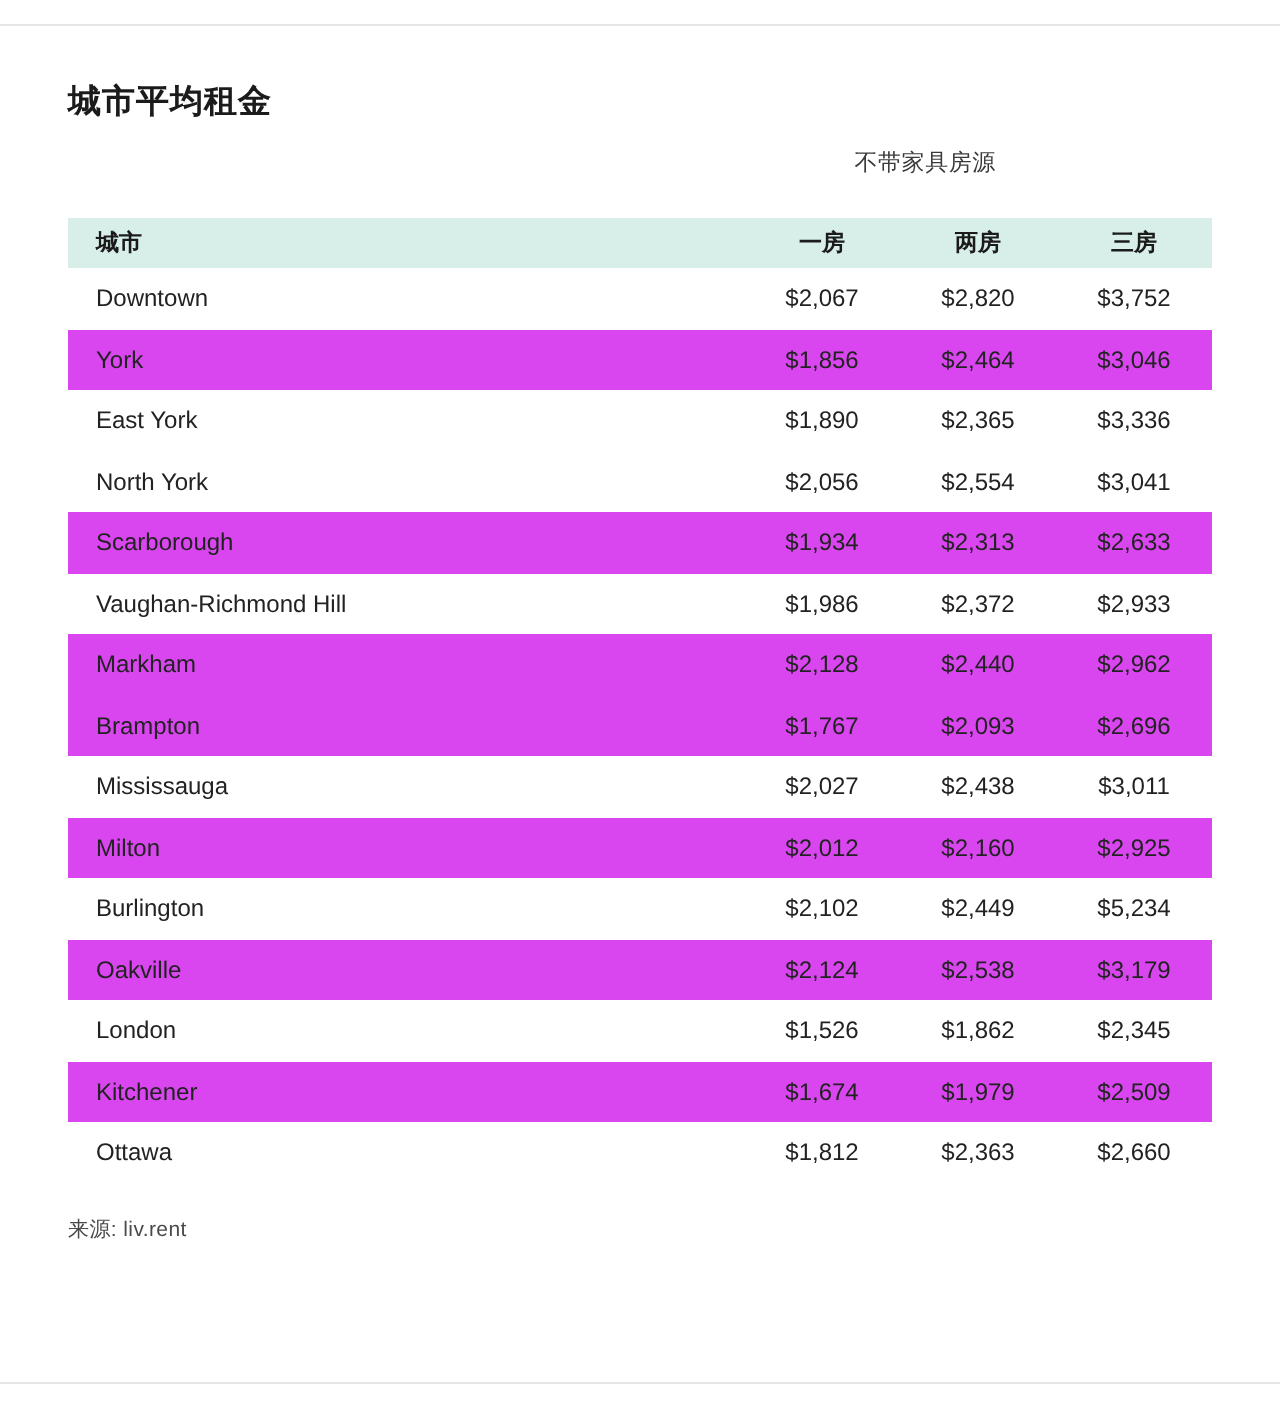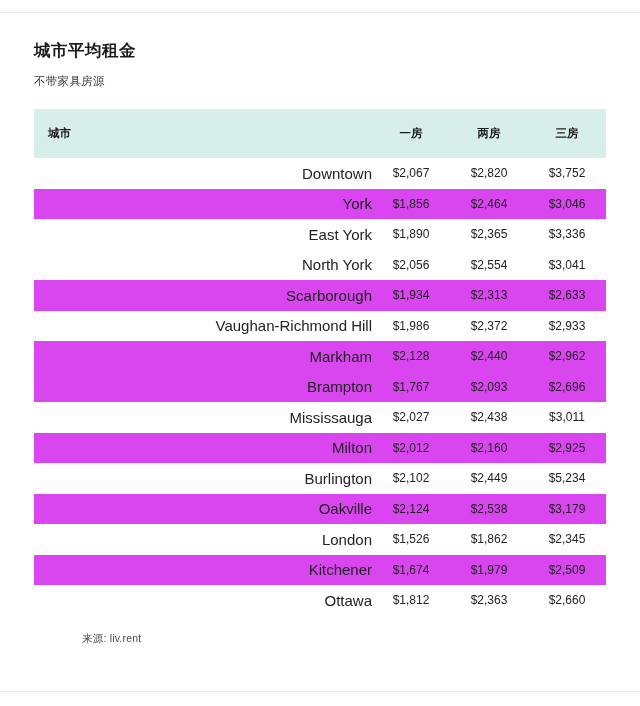--- a/index.html
+++ b/index.html
@@ -45,65 +45,65 @@
     font-weight: bold;
     letter-spacing: 0.5px;
     color: #1b1b1b;
   }
   .subtitle {
     margin: 0;
     padding-top: 12px;
     font-size: 11.5px;
     color: #3a3a3a;
     letter-spacing: 0.3px;
+    text-align: right;
   }
   table.rent-table {
     margin-top: 20px;
     border-collapse: collapse;
     width: 572px;
     table-layout: fixed;
   }
   table.rent-table thead th {
     background: #d8efe9;
     font-size: 11.5px;
     font-weight: bold;
     color: #1b1b1b;
     height: 25px;
-    padding: 12px;
+    padding: 0;
     text-align: center;
     border: none;
   }
   table.rent-table thead th.city-head {
     text-align: left;
     padding-left: 14px;
   }
   table.rent-table tbody td {
     font-size: 12px;
     color: #222222;
     height: 30.5px;
     padding: 0;
     text-align: center;
     border: none;
   }
   table.rent-table tbody td.city-cell {
-    text-align: right;
+    text-align: left;
     padding-left: 14px;
-    font-size: 15px;
+    font-size: 12px;
   }
   table.rent-table tbody tr.alt td {
     background: #d946ef;
   }
   .col-city { width: 338px; }
   .col-num { width: 78px; }
   .source {
     margin-top: 16px;
     font-size: 10.5px;
     color: #4a4a4a;
     letter-spacing: 0.2px;
-    margin-left: 48px;
   }
 </style>
 </head>
 <body>
 
 <div class="page">
 
   <div class="top-rule"></div>
 
   <h1 class="title">城市平均租金</h1>

